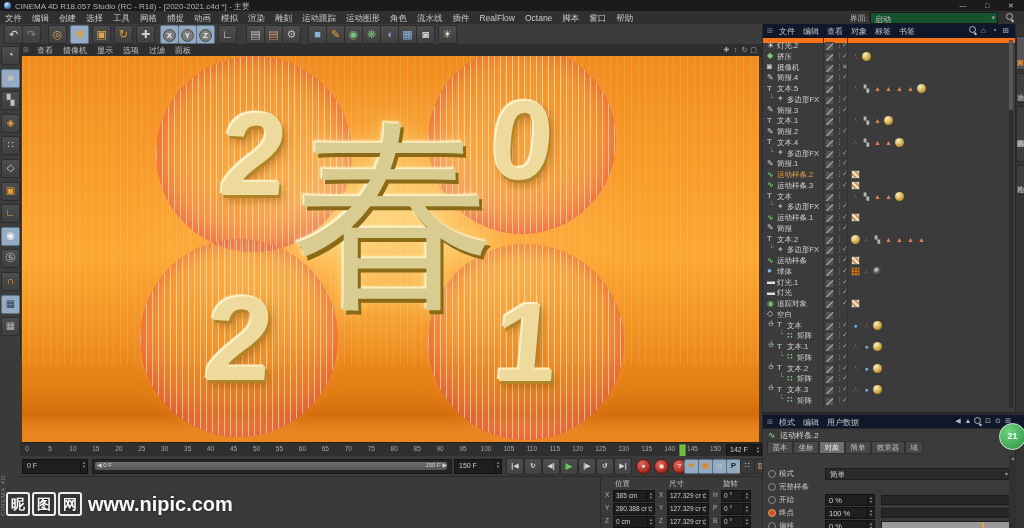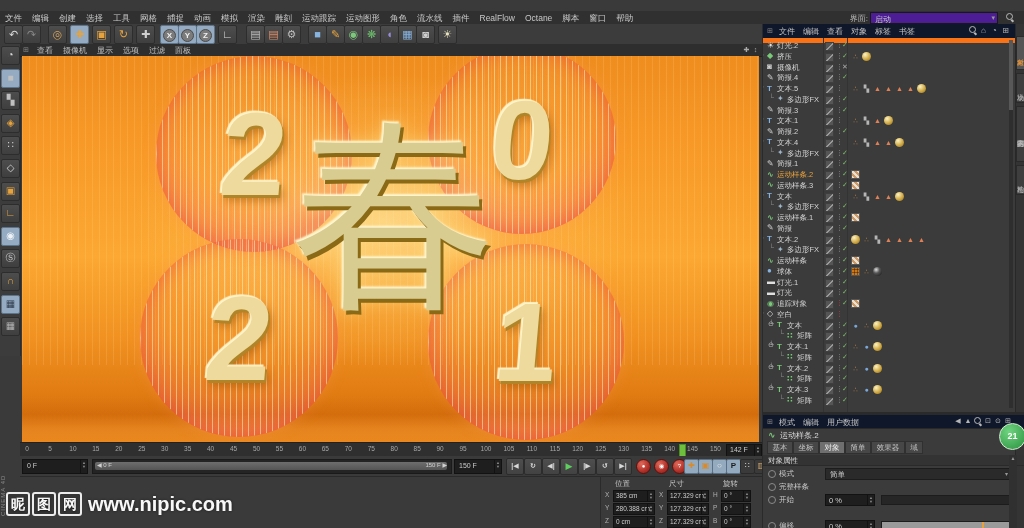--- a/index.html
+++ b/index.html
@@ -9,40 +9,40 @@
   
   .titlebar{position:absolute;left:0;top:0;width:1024px;height:11px;background:#1b1b1b;border-bottom:1px solid #111;}
   .appicon{position:absolute;left:4px;top:2px;width:7px;height:7px;border-radius:50%;
            background:radial-gradient(circle at 35% 30%,#cfe2ff,#3d6fb4 70%);}
   .wtitle{position:absolute;left:15px;top:1px;font-size:8px;color:#b5b5b5;white-space:nowrap;}
   .winbtn{position:absolute;top:0;width:18px;height:11px;text-align:center;font-size:7px;line-height:11px;color:#bbb;}
   .menubar{position:absolute;left:0;top:11px;width:1024px;height:13px;background:#303030;border-bottom:1px solid #262626;}
   .menubar .mi{display:inline-block;padding:2px 5px 0 5px;font-size:8.5px;color:#c8c8c8;}
   .iface{position:absolute;right:4px;top:12px;height:12px;}
   .iface .lbl{position:absolute;right:152px;top:1px;font-size:8px;color:#bbb;white-space:nowrap;}
-  .iface .box{position:absolute;right:22px;top:0;width:126px;height:10px;background:#4c1d95;border:1px solid #181818;}
+  .iface .box{position:absolute;right:22px;top:0;width:126px;height:10px;background:#14532d;border:1px solid #181818;}
   .iface .box .ddv{position:absolute;left:4px;top:1px;font-size:8px;color:#ccc;}
   .iface .box .dda{position:absolute;right:2px;top:1px;font-size:7px;color:#999;}
   .mag{display:inline-block;position:relative;width:8px;height:8px;}
   .mag:before{content:"";position:absolute;left:0;top:0;width:5px;height:5px;border:1.4px solid #b8b8b8;border-radius:50%;}
   .mag:after{content:"";position:absolute;left:6px;top:6px;width:3px;height:1.5px;background:#b8b8b8;transform:rotate(45deg);transform-origin:0 0;}
   
   .toolbar{position:absolute;left:0;top:24px;width:1024px;height:20px;background:#3c3c3c;border-bottom:1px solid #2a2a2a;}
   .tbtn{position:absolute;top:1px;width:17px;height:17px;border-radius:2px;background:linear-gradient(#4d4d4d,#3f3f3f);
         border:1px solid #2d2d2d;text-align:center;line-height:16px;font-size:11px;}
   .tbtn.active{background:#94abc1;border-color:#5d758c;}
   .tbtn .cir{display:inline-block;width:11px;height:11px;margin-top:2px;border-radius:50%;background:#7b7b7b;border:1px solid #4c4c4c;
         color:#f0f0f0;font-size:8px;font-weight:bold;line-height:11px;}
   
   .leftbar{position:absolute;left:0;top:44px;width:20px;height:312px;background:#3c3c3c;border-right:1px solid #2c2c2c;}
   .lbtn{position:absolute;left:1px;width:17px;height:17px;border-radius:2px;background:linear-gradient(#4d4d4d,#3f3f3f);
         border:1px solid #2d2d2d;text-align:center;line-height:16px;font-size:10px;}
   .lbtn.active{background:#94abc1;border-color:#5d758c;}
   
-  .vpmenu{position:absolute;left:20px;top:44px;width:742px;height:12px;background:#2e2e2e;border-bottom:1px solid #222;padding-left:20px;}
+  .vpmenu{position:absolute;left:20px;top:44px;width:742px;height:12px;background:#2e2e2e;border-bottom:1px solid #222;}
   .vpmenu .grid{position:absolute;left:3px;top:2px;font-size:7px;color:#888;}
   .vpmenu .mi{display:inline-block;padding:1px 5px 0 5px;font-size:8px;color:#c0c0c0;}
   .vpmenu .menus{position:absolute;left:12px;top:0;}
   .vpcorner{position:absolute;right:4px;top:1px;}
   .vpcorner span{display:inline-block;width:9px;font-size:7px;color:#aaa;text-align:center;}
   .scene{position:absolute;left:22px;top:56px;width:737px;height:386px;overflow:hidden;
      background:linear-gradient(180deg,#ef8d1f 0%,#f89a28 25%,#fca832 52%,#f09020 74%,#e07b12 88%,#d8740f 100%);}
   .glow{position:absolute;left:15%;top:5%;width:68%;height:75%;
      background:radial-gradient(closest-side,rgba(255,236,170,.65),rgba(255,205,110,.28) 55%,rgba(255,200,100,0) 100%);}
   .strings{position:absolute;left:0;top:0;right:0;height:80%;
@@ -173,20 +173,27 @@
   .wm-nipic .url{margin-left:4px;font-size:20px;font-weight:bold;color:#fff;
      text-shadow:0 0 3px rgba(0,0,0,.55),1px 1px 0 rgba(60,60,60,.9);}
   .wm-id{position:absolute;left:603px;top:496px;z-index:80;font-size:15.5px;color:#fafafa;letter-spacing:.3px;
      text-shadow:0 1px 2px rgba(0,0,0,.45);white-space:nowrap;}
 </style>
 </head>
 <body>
 
 <div id="root">
 
+  <div class="titlebar">
+    <span class="appicon"></span>
+    <span class="wtitle">CINEMA 4D R18.057 Studio (RC - R18) - [2020-2021.c4d *] - 主要</span>
+    <span class="winbtn" style="right:52px;">—</span>
+    <span class="winbtn" style="right:28px;">□</span>
+    <span class="winbtn" style="right:4px;">✕</span>
+  </div>
 
   <div class="menubar"><span class="mi">文件</span><span class="mi">编辑</span><span class="mi">创建</span><span class="mi">选择</span><span class="mi">工具</span><span class="mi">网格</span><span class="mi">捕捉</span><span class="mi">动画</span><span class="mi">模拟</span><span class="mi">渲染</span><span class="mi">雕刻</span><span class="mi">运动跟踪</span><span class="mi">运动图形</span><span class="mi">角色</span><span class="mi">流水线</span><span class="mi">插件</span><span class="mi">RealFlow</span><span class="mi">Octane</span><span class="mi">脚本</span><span class="mi">窗口</span><span class="mi">帮助</span></div>
   <div class="iface">
     <span class="lbl">界面:</span>
     <span class="box">
       <span class="ddv">启动</span>
       <span class="dda">▾</span>
     </span>
     <span style="position:absolute;right:6px;top:1px;" class="mag"></span>
   </div>
@@ -726,38 +733,46 @@
       <span class="t">运动样条.2</span>
     </div>
     <div class="amtabs" id="amtabs">
         <span class="atab" style="left: 4px; width: 24px;">基本</span>
         <span class="atab" style="left: 30px; width: 24px;">坐标</span>
         <span class="atab active" style="left: 56px; width: 24px;">对象</span>
         <span class="atab" style="left: 82px; width: 24px;">简单</span>
         <span class="atab" style="left: 108px; width: 32px;">效果器</span>
         <span class="atab" style="left: 142px; width: 16px;">域</span>
       </div>
-    <div class="amsection">对象属性</div>
     <div class="arow" style="top: 444px;">
         <span class="radio"></span>
         <span class="albl">模式</span>
         <span class="dd">
           <span class="v">简单</span>
           <span class="a">▾</span>
         </span>
       </div>
       <div class="arow" style="top: 457px;">
         <span class="radio"></span>
         <span class="albl">完整样条</span>
       </div>
       <div class="arow" style="top: 470px;">
         <span class="radio"></span>
         <span class="albl">开始</span>
         <span class="sp">
           <span class="v">0 %</span>
+          <span class="step">▲<br>▼</span>
+        </span>
+        <span class="groove"></span>
+      </div>
+      <div class="arow" style="top: 483px;">
+        <span class="radio on"></span>
+        <span class="albl">终点</span>
+        <span class="sp">
+          <span class="v">100 %</span>
           <span class="step">▲<br>▼</span>
         </span>
         <span class="groove"></span>
       </div>
       <div class="arow" style="top: 496px;">
         <span class="radio"></span>
         <span class="albl">偏移</span>
         <span class="sp">
           <span class="v">0 %</span>
           <span class="step">▲<br>▼</span>

